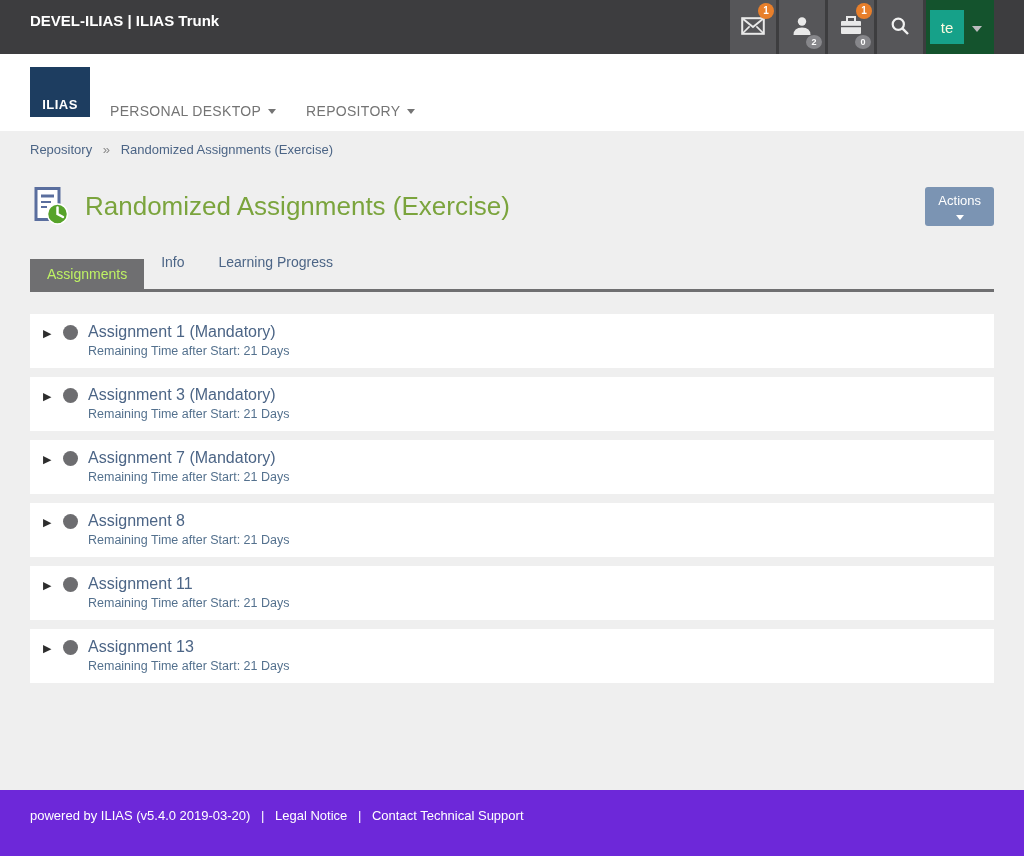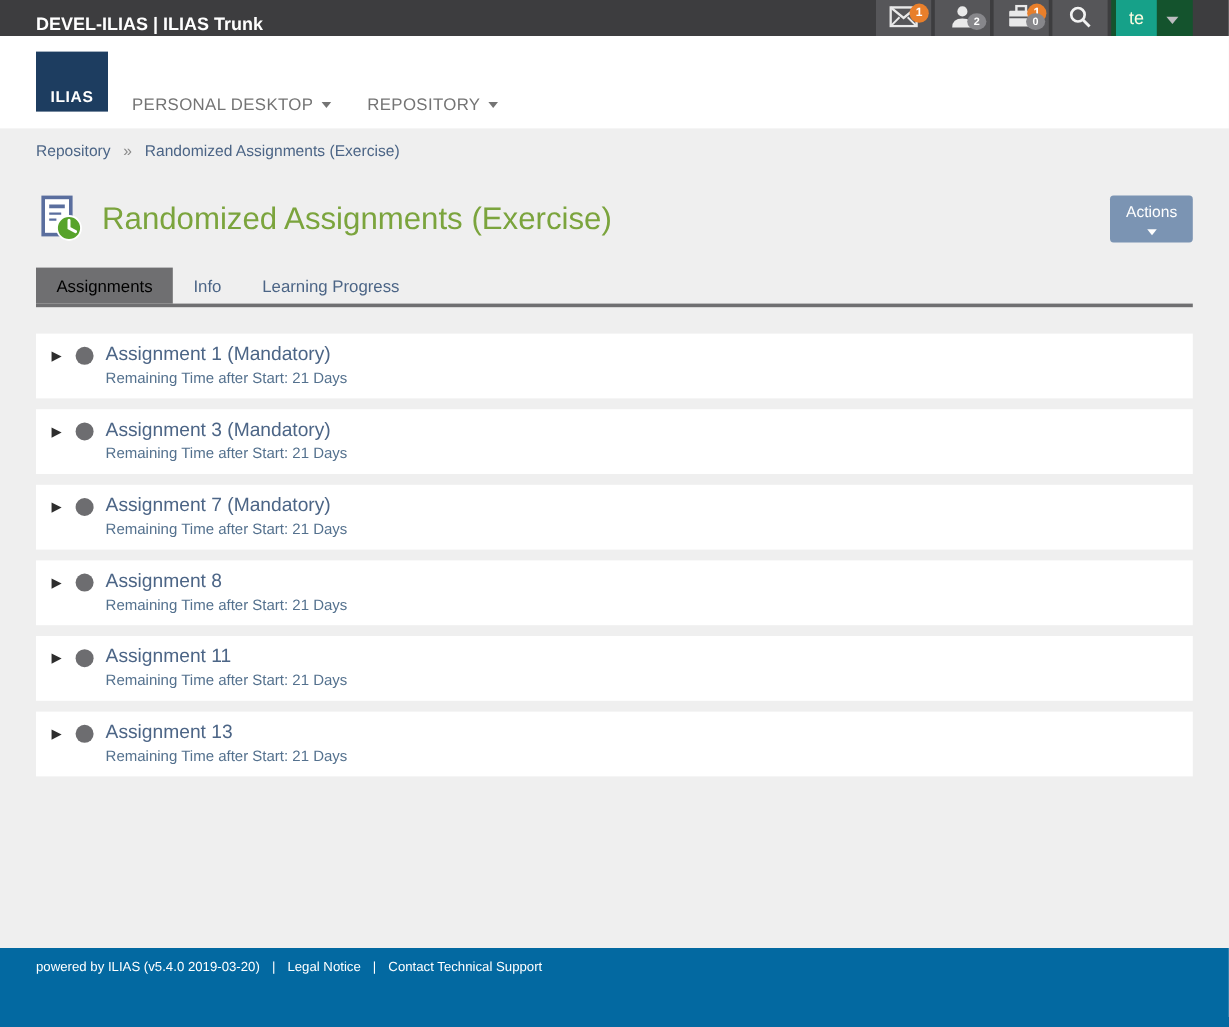--- a/index.html
+++ b/index.html
@@ -6,21 +6,21 @@
   html,body { width:1024px; height:856px; }
   body {
     font-family:"Liberation Sans","DejaVu Sans",sans-serif;
     background:#efefef;
     overflow:hidden;
   }
   .app { position:relative; width:1024px; height:856px; background:#efefef; }
 
   
   .topbar {
-    height:30px; background:#3d3d3f; display:flex;
+    height:54px; background:#3d3d3f; display:flex;
     align-items:stretch; justify-content:space-between;
   }
   .topbar-title {
     color:#ffffff; font-size:15px; font-weight:bold;
     line-height:42px; padding-left:30px; white-space:nowrap;
   }
   .topbar-right { display:flex; align-items:stretch; margin-right:30px; }
   .tile {
     position:relative; width:46px; border:none; cursor:pointer;
     background:#565659; margin-left:3px; display:flex;
@@ -81,21 +81,21 @@
     padding:6px 13px; cursor:pointer; display:flex; align-items:center; gap:7px;flex-direction:column;
   }
   .actions-btn .caret { border-top-color:#ffffff; border-left-width:4px; border-right-width:4px; border-top-width:5px; }
 
   
   .tabs { margin-top:19px; display:flex; border-bottom:3px solid #6f6f71; }
   .tab {
     background:none; border:none; cursor:pointer; font-family:inherit;
     font-size:14px; color:#4c6586; padding:7px 17px; text-decoration:none;
   }
-  .tab.active { background:#6f6f71; color:#000000; }
+  .tab.active { background:#6f6f71; color:#bef264;margin-top:12px; }
 
   
   .rows { margin-top:22px; }
   .row {
     background:#ffffff; height:54px; margin-bottom:9px;
     display:flex; align-items:flex-start; padding:8px 0 0 13px; cursor:pointer;
   }
   .row-toggle {
     background:none; border:none; cursor:pointer; color:#2d2d2d;
     font-size:11px; width:20px; text-align:left; padding-top:4px; line-height:14px;
@@ -106,22 +106,22 @@
   }
   .row-title {
     display:block; color:#4c6586; font-size:16px; text-decoration:none;
     line-height:20px; cursor:pointer;
   }
   .row-meta { color:#54718e; font-size:12.5px; margin-top:2px; }
 
   
   .footer {
     position:absolute; left:0; right:0; bottom:0; height:66px;
-    background:#0369a1; color:#ffffff; font-size:11px;
-    padding:10px 30px 0 30px;
+    background:#6d28d9; color:#ffffff; font-size:13px;
+    padding:18px 30px 0 30px;
   }
   .footer a { color:#ffffff; text-decoration:none; cursor:pointer; }
   .footer .fsep { margin:0 7px; }
 </style>
 </head>
 <body>
 
 <div class="app">
 
   <header class="topbar">

